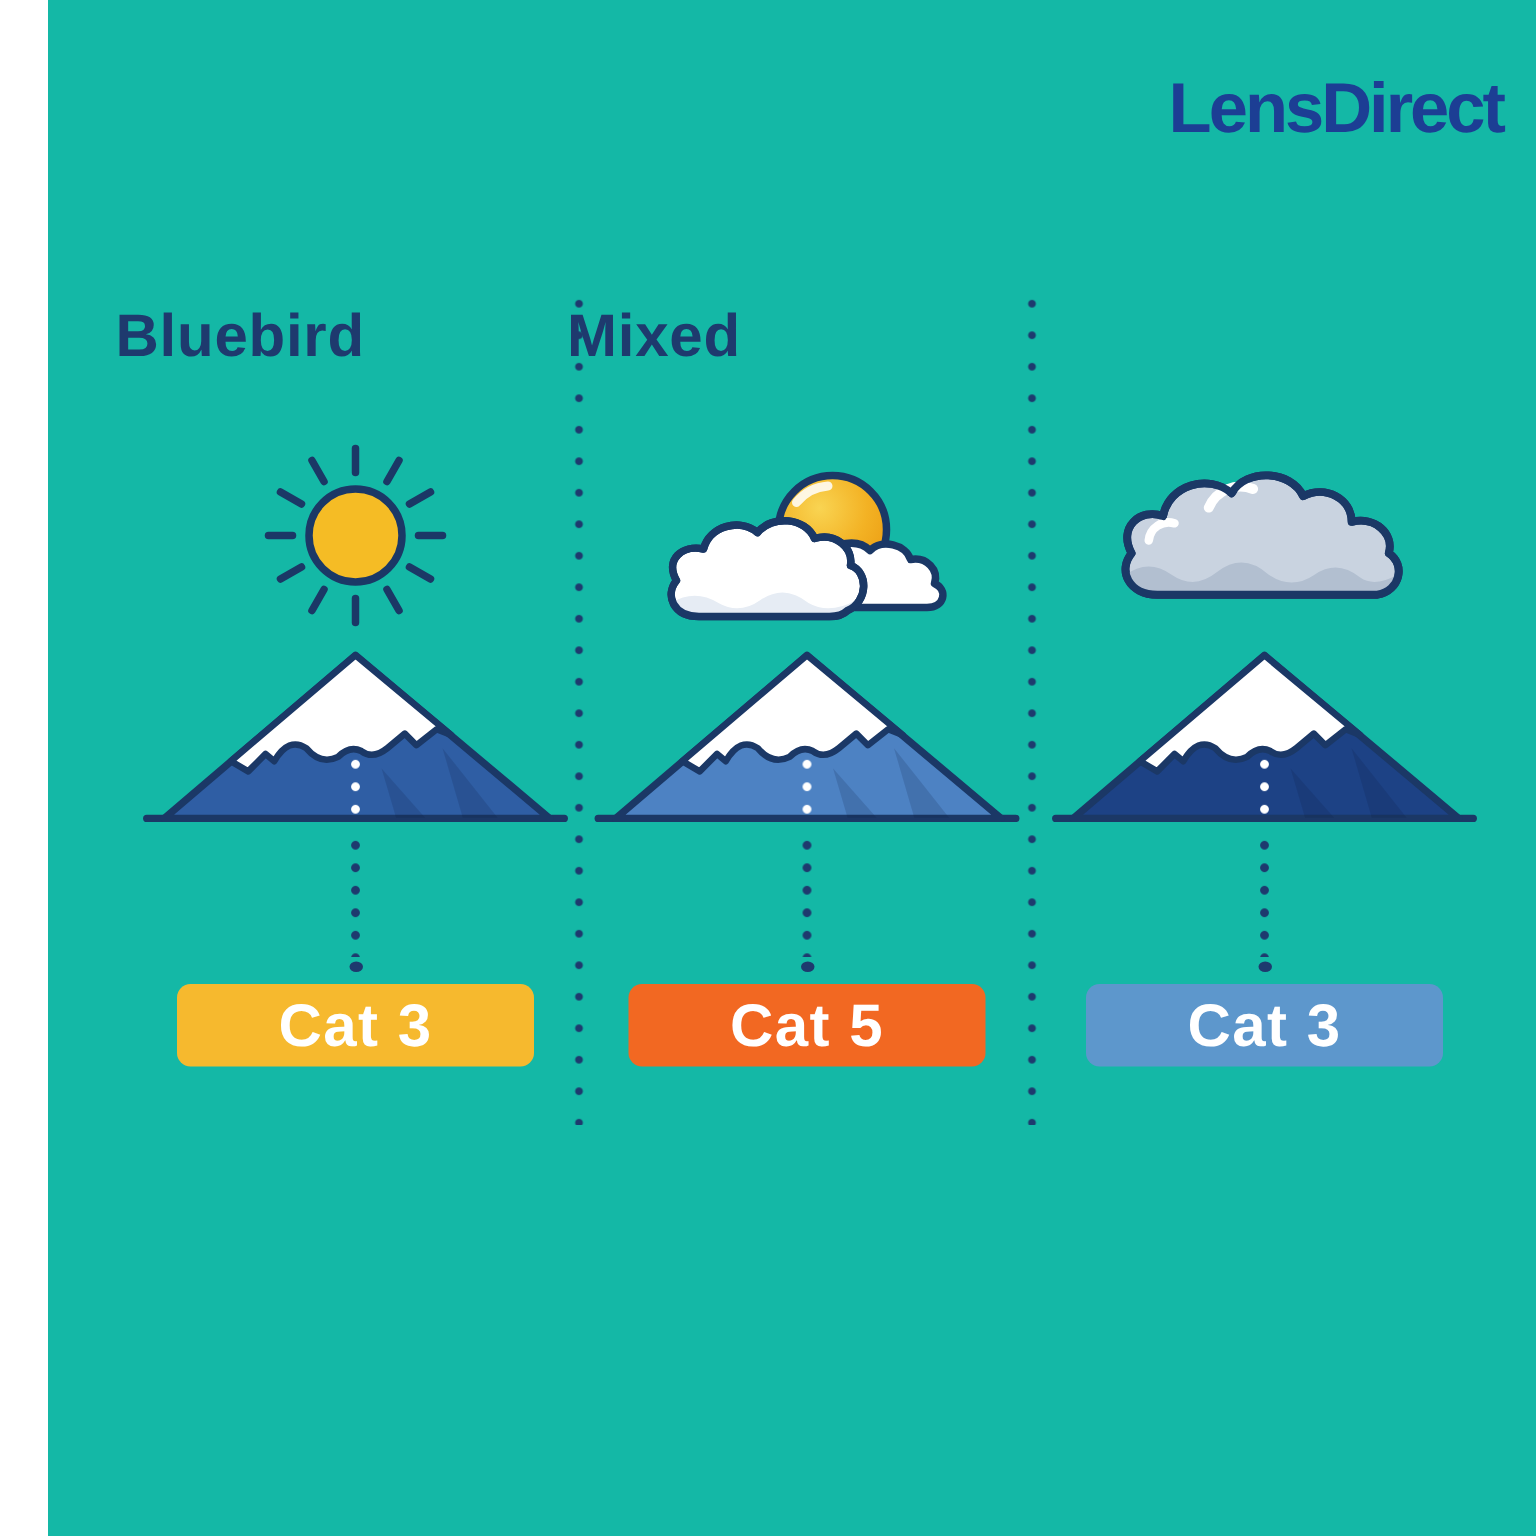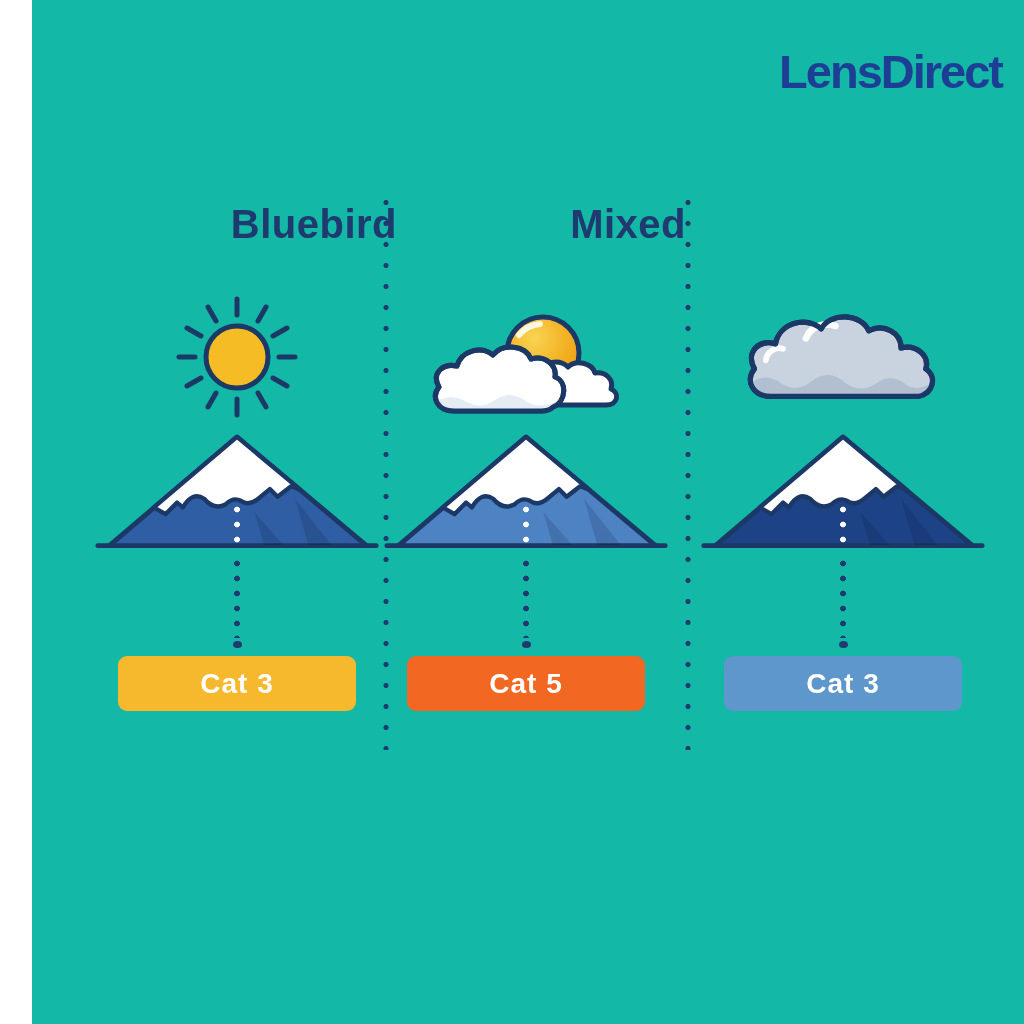--- a/index.html
+++ b/index.html
@@ -13,38 +13,38 @@
     font-size:47px;font-weight:800;letter-spacing:-2px;
     color:var(--logo-blue,#1C3E94);
   }
   .divider{
     position:absolute;top:192px;width:6px;height:558px;
     background-image:radial-gradient(circle, var(--navy,#1E3A6E) 2.2px, transparent 2.9px);
     background-size:6px 21px;background-repeat:repeat-y;background-position:center 0;
   }
   .col{position:absolute;top:0;width:320px;height:1024px;}
   .col h2{
-    position:absolute;top:202px;left:0;width:100%;margin:0;text-align:right;
+    position:absolute;top:202px;left:0;width:100%;margin:0;text-align:left;
     font-size:40px;font-weight:800;color:var(--navy,#1E3A6E);letter-spacing:0.5px;
   }
   .icon{position:absolute;left:50%;}
   .icon.sun{top:287px;margin-left:-70px;width:140px;height:140px;}
   .icon.mixed{top:303px;margin-left:-105px;width:210px;height:130px;}
   .icon.overcast{top:306px;margin-left:-100px;width:200px;height:100px;}
   .mountain{position:absolute;top:431px;left:50%;margin-left:-145px;width:290px;height:121px;z-index:1;}
   .conn{position:absolute;left:50%;margin-left:-3px;width:6px;background-repeat:repeat-y;background-position:center 0;background-size:6px 15px;}
   .conn.white{top:502px;height:44px;z-index:3;
     background-image:radial-gradient(circle, #ffffff 2.6px, transparent 3.2px);}
   .conn.navy{top:556px;height:82px;
     background-image:radial-gradient(circle, var(--navy,#1E3A6E) 2.6px, transparent 3.2px);}
   .conn-dot{position:absolute;top:641px;left:50%;margin-left:-4.5px;width:9px;height:7px;border-radius:50%;background:var(--navy,#1E3A6E);}
   .badge{
     position:absolute;top:656px;left:50%;margin-left:-119px;width:238px;height:55px;
     border-radius:9px;background:var(--cat-color,#ccc);
-    color:#fff;font-size:28px;font-weight:800;text-align:center;line-height:56px;letter-spacing:1px;
+    color:#fff;font-size:40px;font-weight:800;text-align:center;line-height:56px;letter-spacing:1px;
   }
   svg{display:block;width:100%;height:100%;overflow:visible;}
   .oln{stroke:var(--outline,#1B3866);}
   .mtn-fill{fill:var(--mtn-color,#2F5EA4);}
   .snow{fill:#ffffff;}
   .sun-fill{fill:var(--sun-yellow,#F5BC25);}
   .cloud-fill{fill:#ffffff;}
   .gray-fill{fill:var(--cloud-gray,#C9D3E0);}
   .gray-dark-fill{fill:var(--cloud-gray-dark,#B2BFD0);}
   .shade{fill:rgba(10,25,60,0.16);}
@@ -93,21 +93,21 @@
       </svg>
     </div>
 
     <div class="conn white"></div>
     <div class="conn navy"></div>
     <div class="conn-dot"></div>
 
     <div class="badge">Cat 3</div>
   </section>
 
-  <section class="col" style="left: 334px; --cat-color: #F26822; --mtn-color: #4D82C3;">
+  <section class="col" style="left: 346px; --cat-color: #F26822; --mtn-color: #4D82C3;">
     <h2>Mixed</h2>
 
     <div class="icon mixed">
       <svg viewBox="0 0 210 130" aria-hidden="true">
         <defs>
           <radialGradient id="sunGrad" cx="38%" cy="30%" r="80%">
             <stop offset="0%" stop-color="#F9D452"></stop>
             <stop offset="55%" stop-color="#F3B224"></stop>
             <stop offset="100%" stop-color="#EB9A10"></stop>
           </radialGradient>

